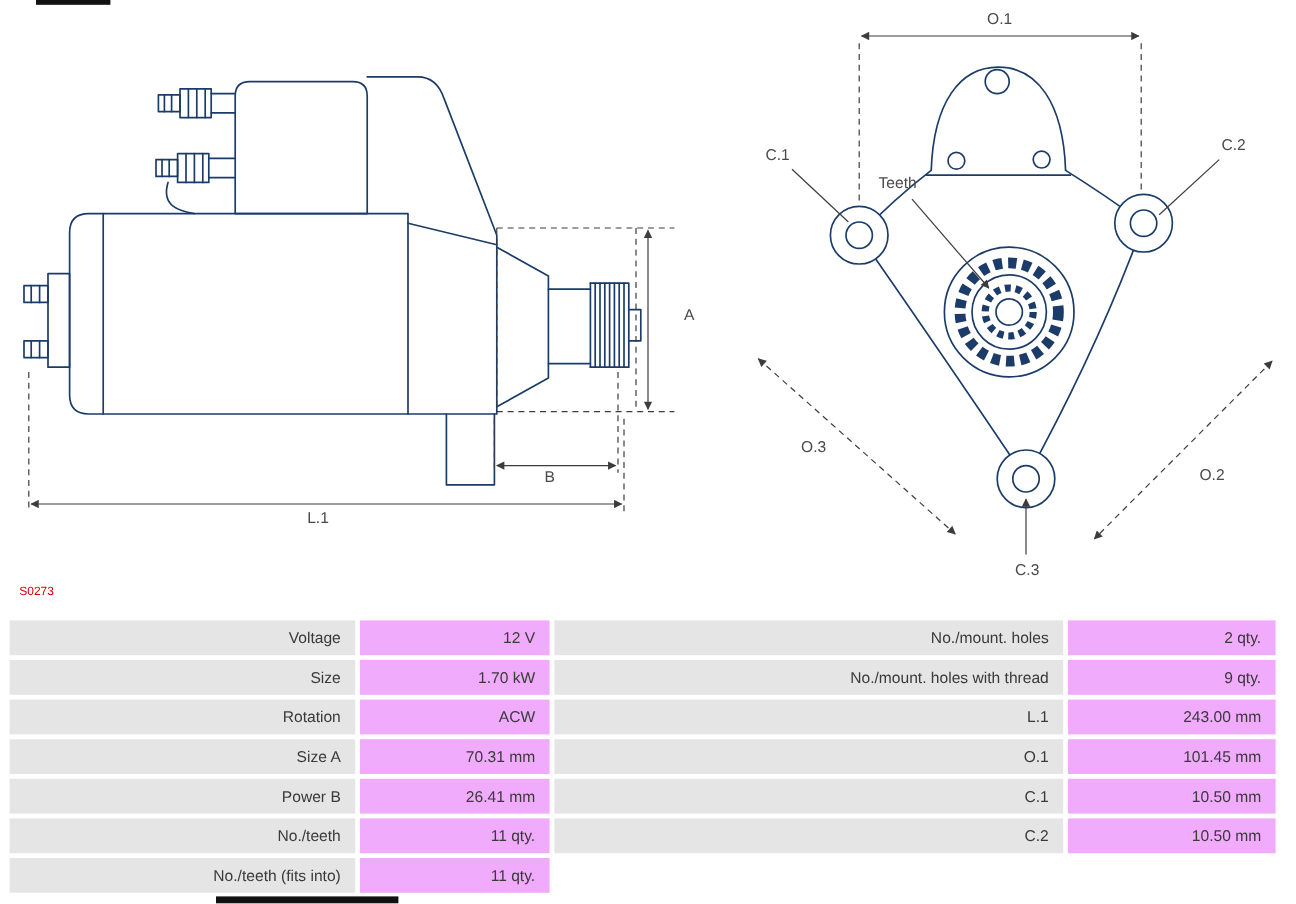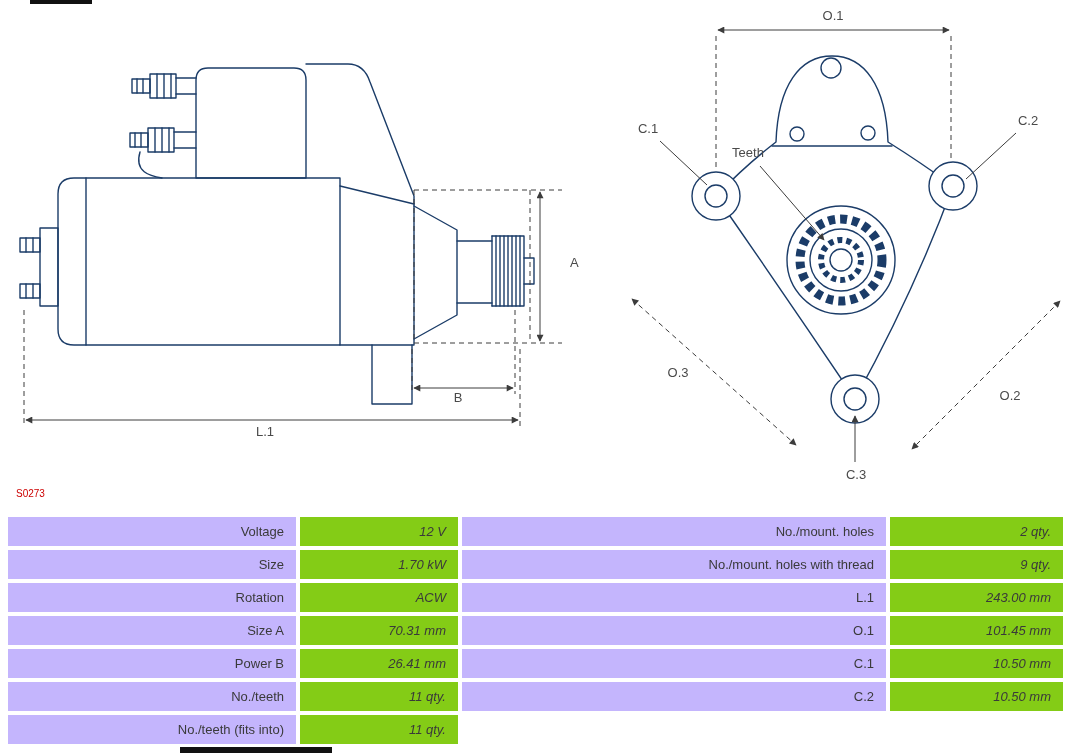--- a/index.html
+++ b/index.html
@@ -15,22 +15,22 @@
   .dim { stroke:#3c3c3c; fill:none; stroke-width:1; }
   .dash { stroke-dasharray:5 4; }
   .lbl { fill:#4a4a4a; font-size:13px; font-family:"Liberation Sans", sans-serif; }
 
   .part-code { position:absolute; left:16px; top:488px; font-size:10px; color:#cc0000; }
 
   .spec-table { position:absolute; left:8px; top:517px; width:1055px; display:grid;
                 grid-template-columns:288px 158px 424px 173px; gap:4px; font-size:13px; color:#3a3a3a; }
   .spec-table .row { display:contents; }
   .cell { height:29px; line-height:29px; text-align:right; padding-right:12px; overflow:hidden; white-space:nowrap; }
-  .cell.label { background:#c4b5fd; }
-  .cell.value { background:#84cc16;font-style:italic; }
+  .cell.label { background:#e5e5e5; }
+  .cell.value { background:#f0abfc; }
   .cell.blank { background:transparent; }
 </style>
 </head>
 <body>
 
 <div class="page">
 
   <div class="artifact-top"></div>
 
   <svg class="drawing-svg" width="1080" height="505" viewBox="0 0 1080 505">

